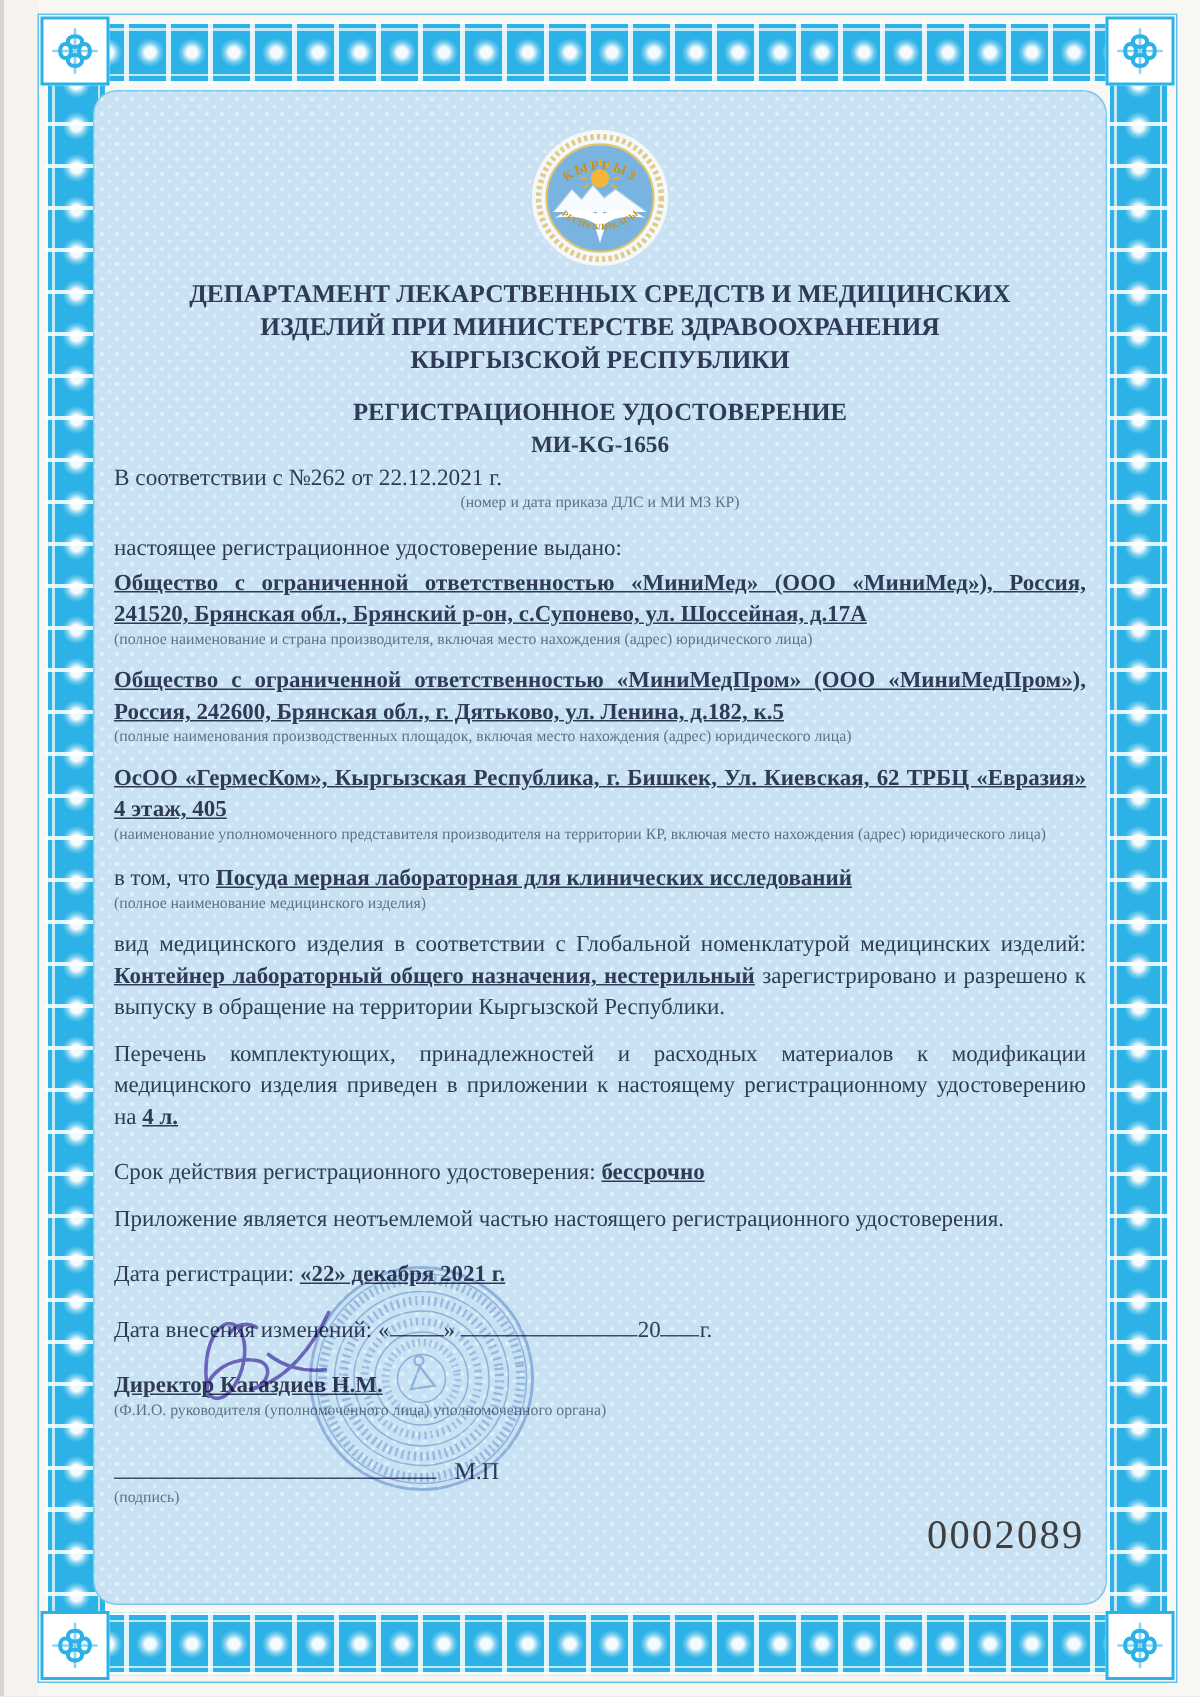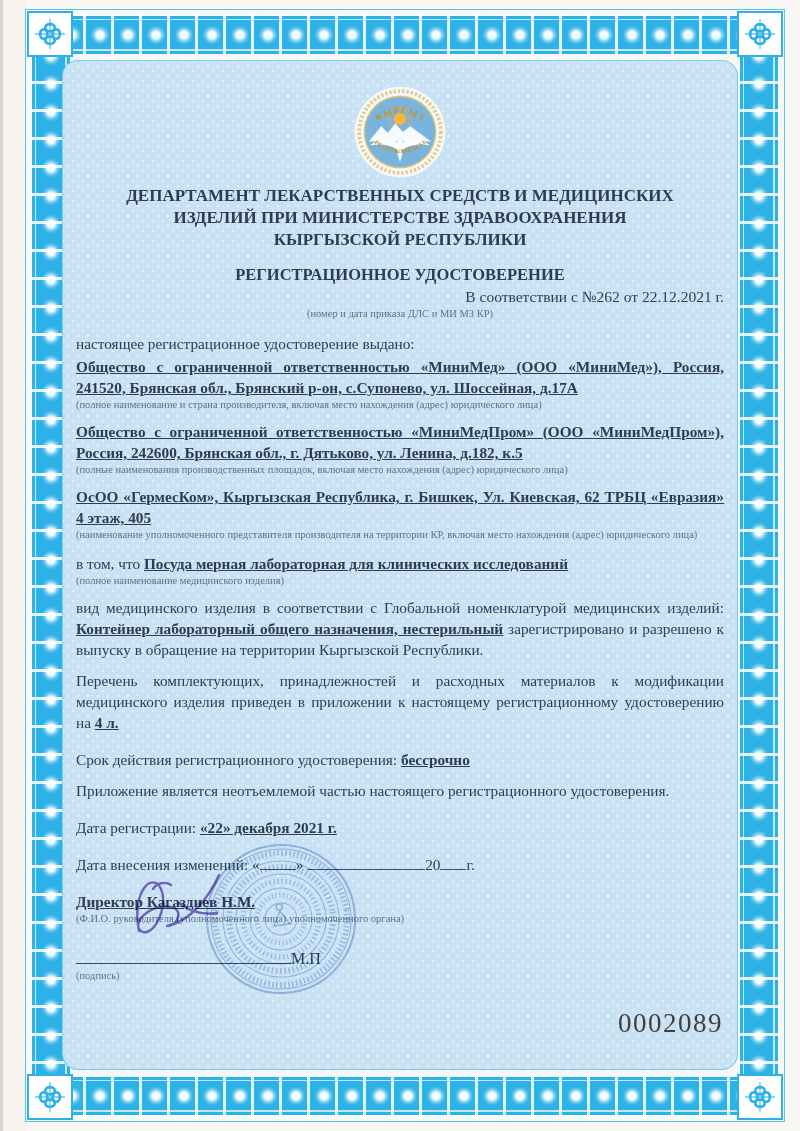--- a/index.html
+++ b/index.html
@@ -69,33 +69,33 @@
     background-size:10px 10px,10px 10px;background-position:0 0,5px 5px;
     border:1px solid rgba(44,178,230,.5);
   }
   .content{position:absolute;inset:0;padding:0 13px;font-size:15.3px;line-height:21px;}
   .center{text-align:center;}
   .justify{text-align:justify;}
   .b{font-weight:bold;text-decoration:underline;}
   .dept{margin-top:6px;font-weight:bold;font-size:17px;line-height:22px;text-align:center;}
   .doc-title{margin-top:13px;font-weight:bold;font-size:16.5px;line-height:21px;text-align:center;}
   .doc-num{margin-top:1px;font-weight:bold;font-size:15.5px;text-align:center;}
-  .order{margin-top:1px;font-size:15.5px;text-align:right;}
+  .order{margin-top:1px;font-size:15.5px;text-align:left;}
   .note{font-size:10.5px;color:var(--note-color);line-height:13px;}
   .p{margin-top:10px;}
   .p-issued{margin-top:13px;}
   .p-tight{margin-top:2px;}
   .p-mid{margin-top:12px;}
   .p-wide{margin-top:16px;}
   .emblem-wrap{text-align:center;margin-top:24px;line-height:0;}
   .blank{display:inline-block;border-bottom:1.3px solid #3f4a66;height:14px;vertical-align:baseline;}
   .blank-day{width:36px;} .blank-month{width:118px;} .blank-yr{width:26px;}
   .sig-row{margin-top:22px;font-size:16px;}
   .sig-line{display:inline-block;width:215px;border-bottom:1.5px solid #3f4a66;height:16px;vertical-align:baseline;}
-  .sig-mp{}
+  .sig-mp{margin-left:12px;}
   .serial{
     position:absolute;right:14px;top:952px;
     font-family:Liberation Serif, serif;
     font-size:27px;letter-spacing:1.5px;color:var(--serial-color);
   }
   .stamp{position:absolute;left:140px;top:780px;mix-blend-mode:multiply;opacity:.8;}
   .signature{position:absolute;left:46px;top:800px;mix-blend-mode:multiply;}
 </style>
 </head>
 <body>
@@ -188,20 +188,21 @@
         </svg>
       </div>
 
       <div class="dept">
         <div>ДЕПАРТАМЕНТ ЛЕКАРСТВЕННЫХ СРЕДСТВ И МЕДИЦИНСКИХ</div>
         <div>ИЗДЕЛИЙ ПРИ МИНИСТЕРСТВЕ ЗДРАВООХРАНЕНИЯ</div>
         <div>КЫРГЫЗСКОЙ РЕСПУБЛИКИ</div>
       </div>
 
       <div class="doc-title">РЕГИСТРАЦИОННОЕ УДОСТОВЕРЕНИЕ</div>
+      <div class="doc-num">МИ-KG-1656</div>
       <div class="order">В соответствии с №262 от 22.12.2021 г.</div>
       <div class="note center">(номер и дата приказа ДЛС и МИ МЗ КР)</div>
 
       <div class="p p-issued">настоящее регистрационное удостоверение выдано:</div>
 
       <div class="p p-tight b justify">Общество с ограниченной ответственностью «МиниМед» (ООО «МиниМед»), Россия, 241520, Брянская обл., Брянский р-он, с.Супонево, ул. Шоссейная, д.17А</div>
       <div class="note">(полное наименование и страна производителя, включая место нахождения (адрес) юридического лица)</div>
 
       <div class="p b justify">Общество с ограниченной ответственностью «МиниМедПром» (ООО «МиниМедПром»), Россия, 242600, Брянская обл., г. Дятьково, ул. Ленина, д.182, к.5</div>
       <div class="note">(полные наименования производственных площадок, включая место нахождения (адрес) юридического лица)</div>

